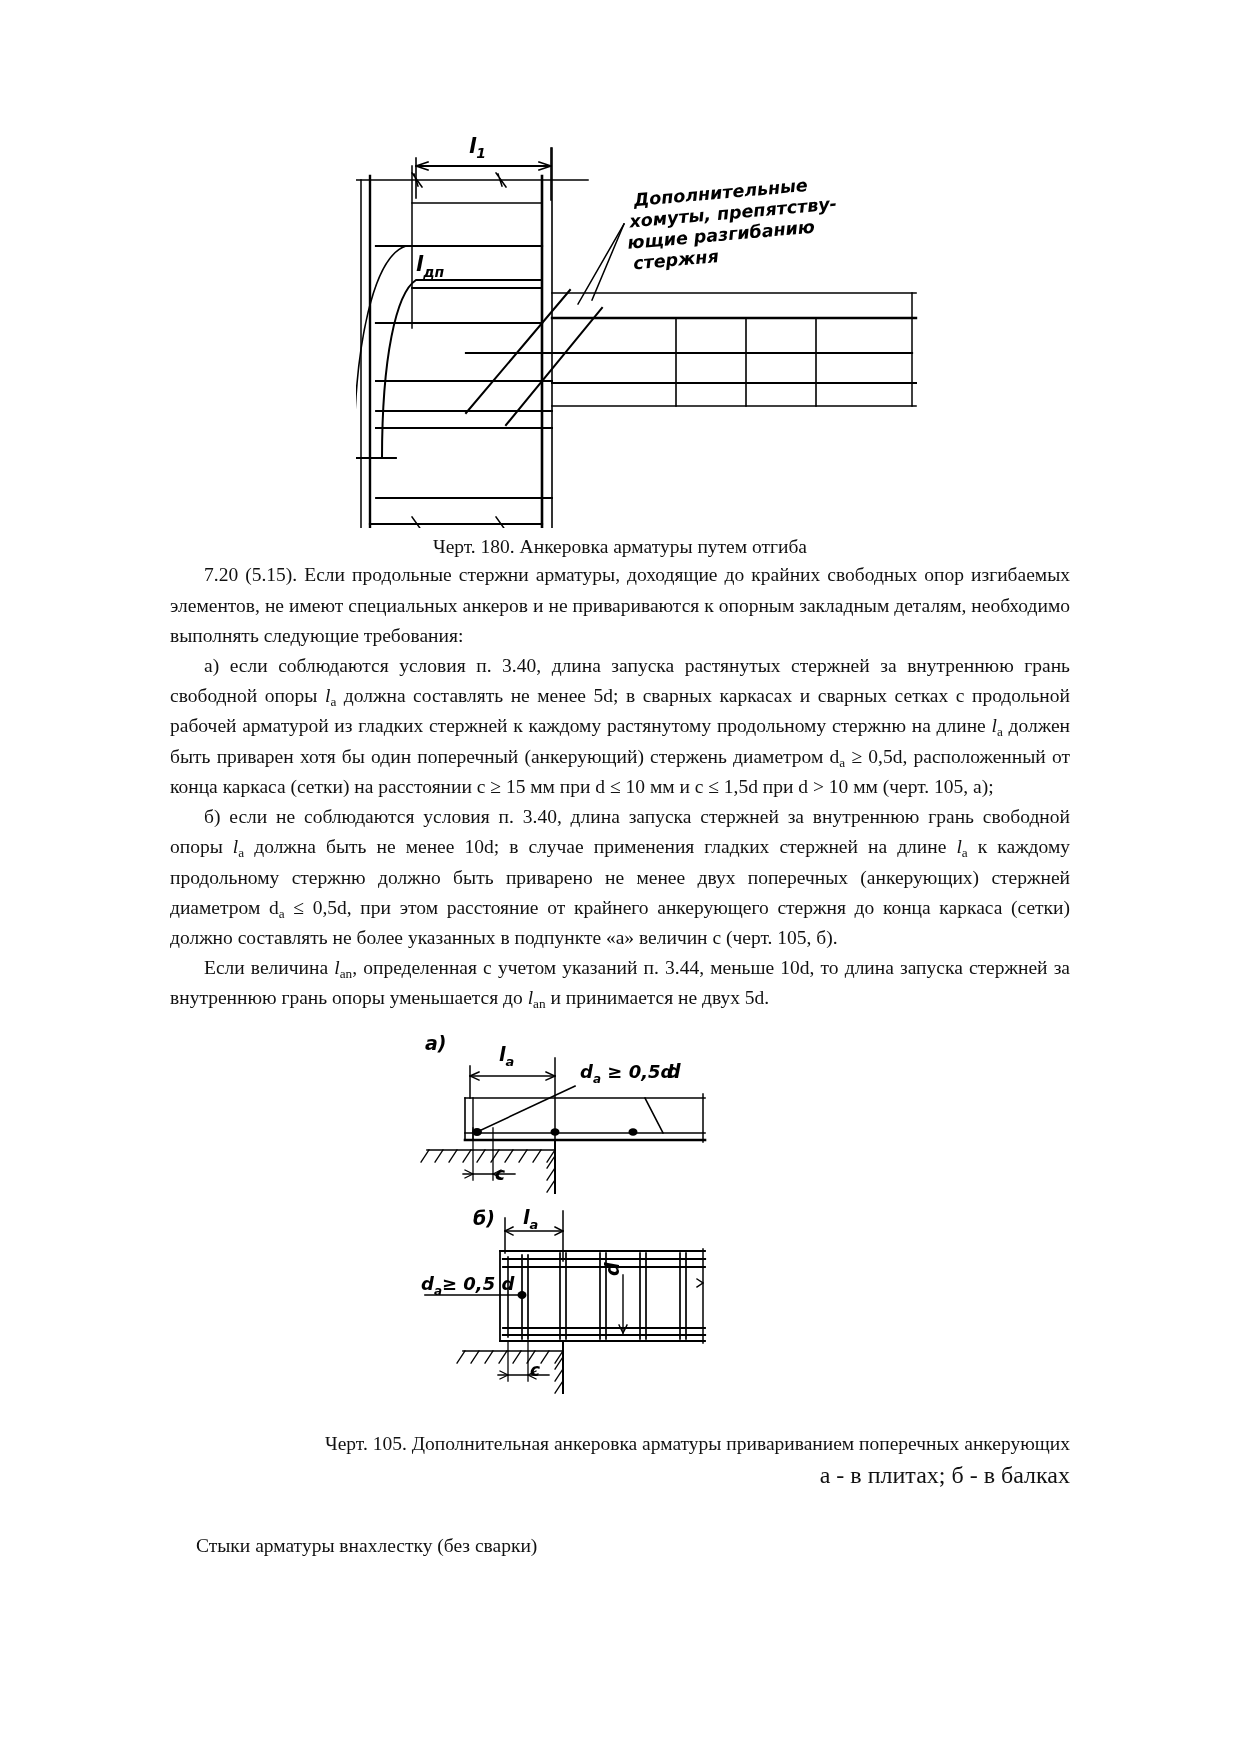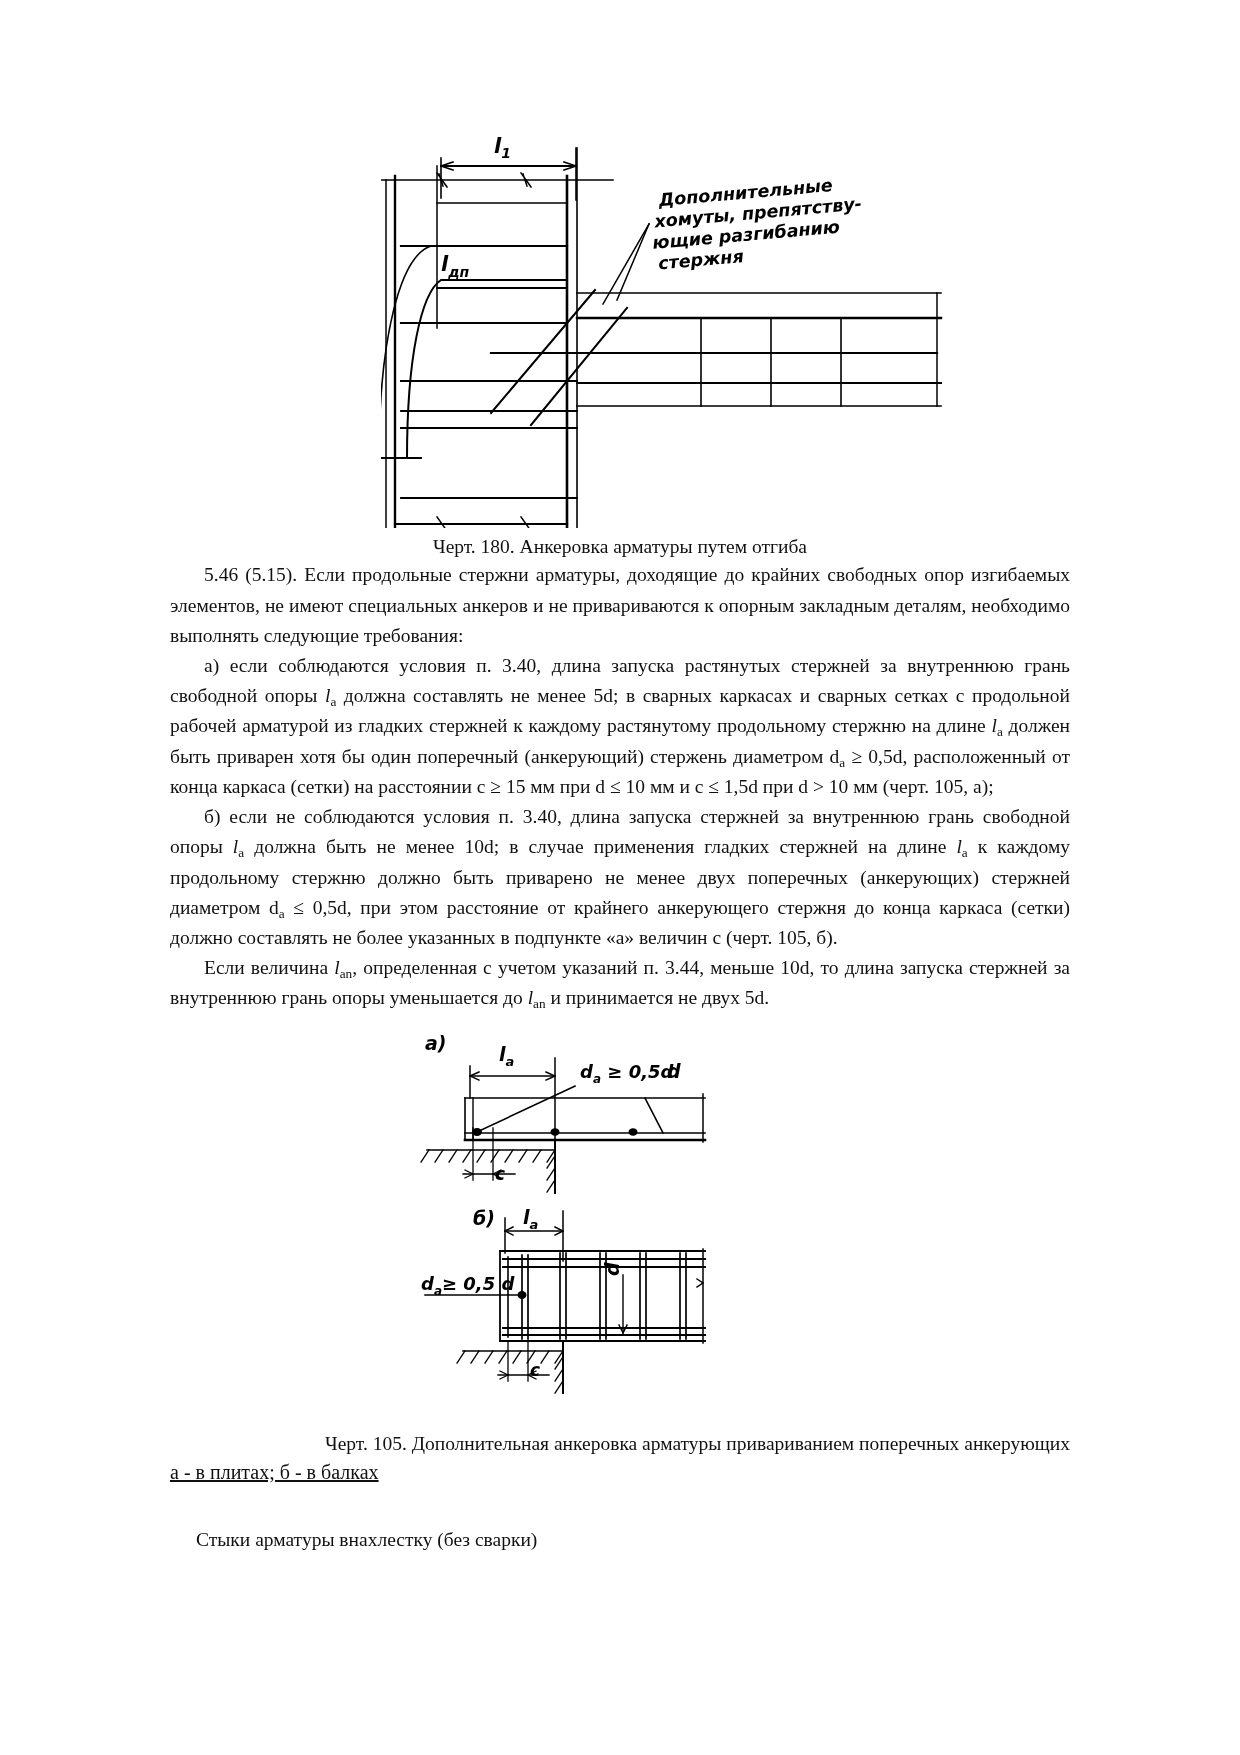--- a/index.html
+++ b/index.html
@@ -23,21 +23,21 @@
     padding: 0 170px;
   }
   
   .fig104-wrap {
     position: relative;
     height: 400px;
     margin-top: 128px;
   }
   .fig104 {
     position: absolute;
-    left: 211px;
+    left: 186px;
     top: 0;
   }
   .fig-caption {
     text-align: center;
     font-size: 19.5px;
     line-height: 1.35;
     margin-top: 6px;
   }
   
   .para {
@@ -66,24 +66,23 @@
     left: 245px;
     top: 0;
   }
   .fig105-caption {
     text-align: right;
     font-size: 19.5px;
     line-height: 1.45;
     margin-top: 2px;
   }
   .fig105-sub {
-    text-align: left;
-    font-size: 20px;
+    text-align: right;
+    font-size: 24px;
     line-height: 1.45;
-    text-decoration: underline;
   }
   .tail {
     font-size: 19.5px;
     margin-top: 42px;
     text-indent: 26px;
   }
   svg { display: block; }
   svg text { font-family: "DejaVu Sans", sans-serif; }
 </style>
 </head>
@@ -164,21 +163,21 @@
           <text x="272" y="99">хомуты, препятству-</text>
           <text x="268" y="120">ющие разгибанию</text>
           <text x="272" y="141">стержня</text>
         </g>
       </svg>
     </div>
   </div>
 
   <div class="fig-caption">Черт. 180. Анкеровка арматуры путем отгиба</div>
 
-  <p class="para">5.46 (5.15). Если продольные стержни арматуры, доходящие до крайних свободных опор изгибаемых элементов, не имеют специальных анкеров и не привариваются к опорным закладным деталям, необходимо выполнять следующие требования:</p>
+  <p class="para">7.20 (5.15). Если продольные стержни арматуры, доходящие до крайних свободных опор изгибаемых элементов, не имеют специальных анкеров и не привариваются к опорным закладным деталям, необходимо выполнять следующие требования:</p>
 
   <p class="para">
     <span>а) если соблюдаются условия п. 3.40, длина запуска растянутых стержней за внутреннюю грань свободной опоры </span><span class="it">l</span><sub>а</sub><span> должна составлять не менее 5d; в сварных каркасах и сварных сетках с продольной рабочей арматурой из гладких стержней к каждому растянутому продольному стержню на длине </span><span class="it">l</span><sub>а</sub><span> должен быть приварен хотя бы один поперечный (анкерующий) стержень диаметром d</span><sub>а</sub><span> ≥ 0,5d, расположенный от конца каркаса (сетки) на расстоянии с ≥ 15 мм при d ≤ 10 мм и с ≤ 1,5d при d &gt; 10 мм (черт. 105, а);</span>
   </p>
 
   <p class="para">
     <span>б) если не соблюдаются условия п. 3.40, длина запуска стержней за внутреннюю грань свободной опоры </span><span class="it">l</span><sub>а</sub><span> должна быть не менее 10d; в случае применения гладких стержней на длине </span><span class="it">l</span><sub>а</sub><span> к каждому продольному стержню должно быть приварено не менее двух поперечных (анкерующих) стержней диаметром d</span><sub>а</sub><span> ≤ 0,5d, при этом расстояние от крайнего анкерующего стержня до конца каркаса (сетки) должно составлять не более указанных в подпункте «а» величин с (черт. 105, б).</span>
   </p>
 
   <p class="para">

